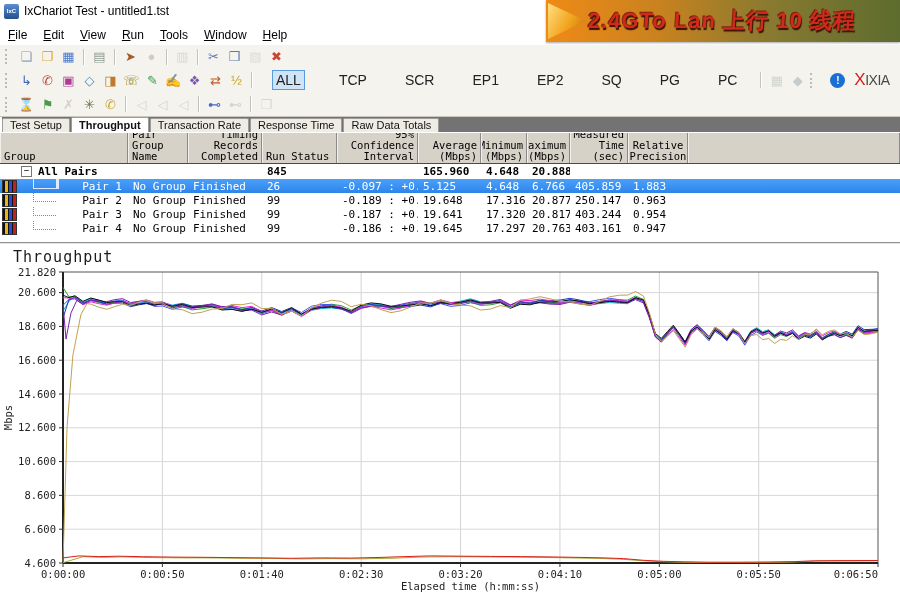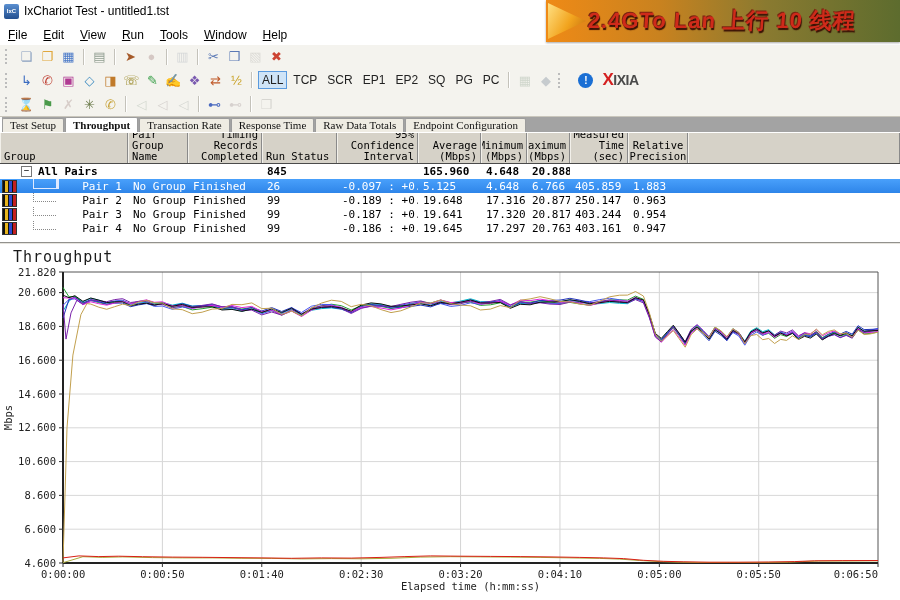--- a/index.html
+++ b/index.html
@@ -22,28 +22,28 @@
 
   
   .tbar{position:absolute;left:0;right:0;background:#f4f3ee;display:flex;align-items:center;padding-left:3px;border-bottom:1px solid #e0ded6}
   .tb1{top:45px;height:23px}
   .tb2{top:68px;height:24px}
   .tb3{top:92px;height:24px;border-bottom:1px solid #c9c6bc}
   .handle{width:4px;height:15px;border-left:2px dotted #bcbcbc;margin:0 5px 0 2px;flex:none}
   .tbtn{width:19px;height:19px;display:flex;align-items:center;justify-content:center;font-size:13px;margin:0 1px;flex:none;cursor:default}
   .tbtn.disabled{opacity:.4;filter:grayscale(70%)}
   .tsep{width:1px;height:16px;background:#c4c2ba;border-right:1px solid #fff;margin:0 4px;flex:none}
-  .filter{font-size:12px;padding:2px 4px;margin:0 1px;color:#222;flex:none}
+  .filter{font-size:14px;padding:2px 4px;margin:0 15px;color:#222;flex:none}
   .filter.active{background:#cfe4f7;border:1px solid #5a9ade;padding:1px 3px}
   .info-icon{width:15px;height:15px;border-radius:50%;background:#1a6fd4;color:#fff;font-size:10px;font-weight:bold;display:flex;align-items:center;justify-content:center;margin:0 9px;flex:none}
-  .logo{font-weight:bold;font-size:14px;color:#4a4a4a;letter-spacing:-.5px;white-space:nowrap}
+  .logo{font-weight:normal;font-size:14px;color:#4a4a4a;letter-spacing:-.5px;white-space:nowrap}
   .logo .x{color:#d42020;font-size:17px}
 
   
-  .tabstrip{position:absolute;top:117px;left:2px;right:0;height:15px;display:flex;align-items:flex-end;font-family:Liberation Serif, serif;font-size:11px;background:#a3a3a3}
+  .tabstrip{position:absolute;top:117px;left:2px;right:0;height:15px;display:flex;align-items:flex-end;font-family:Liberation Sans, sans-serif;font-size:11px;background:#737373}
   .tab{padding:0 7px 1px 7px;background:#efece3;border:1px solid #9c9c9c;border-bottom:none;border-radius:2px 2px 0 0;margin-right:1px;color:#111;white-space:nowrap;cursor:default}
   .tab.active{background:#fff;font-weight:bold;padding-top:1px}
 
   
   .table{position:absolute;top:132px;left:0;width:900px;font-family:"DejaVu Sans Mono","Liberation Mono",monospace;font-size:11px;color:#000}
   .cols{display:grid;grid-template-columns:128px 60px 74px 75px 81px 63px 46px 43px 58px 60px minmax(0,1fr)}
   .thead{height:30px;background:#d6d2c8;border-top:1px solid #fff;border-bottom:1px solid #4a4a4a}
   .th{border-right:1px solid #8a8a8a;border-left:1px solid #f2f0ea;padding:1px 3px;display:flex;align-items:flex-end;white-space:pre-line;line-height:11px;font-size:10.5px;overflow:hidden}
   .th.r{justify-content:flex-end;text-align:right}
   .th.c{justify-content:center;text-align:center}
@@ -164,21 +164,20 @@
       <span class="tsep"></span>
       <span class="tbtn disabled" style="color: rgb(176, 172, 158);">❒</span>
     </div>
 
   <div class="tabstrip">
       <span class="tab">Test Setup</span>
       <span class="tab active">Throughput</span>
       <span class="tab">Transaction Rate</span>
       <span class="tab">Response Time</span>
       <span class="tab">Raw Data Totals</span>
-      <span class="tab">Endpoint Configuration</span>
     </div>
 
   <div class="table">
     <div class="thead cols" id="thead">
         <div class="th">Group</div>
         <div class="th">Pair Group
 Name</div>
         <div class="th r">Timing Records
 Completed</div>
         <div class="th">Run Status</div>

